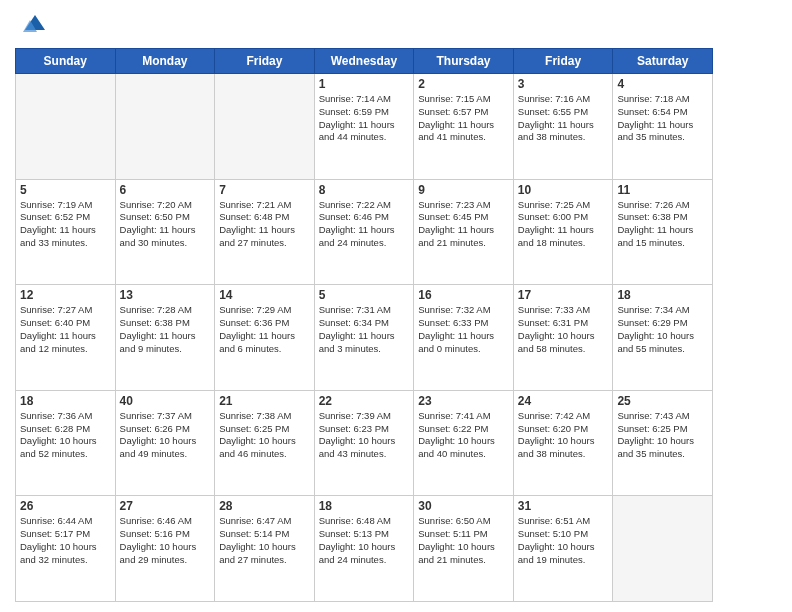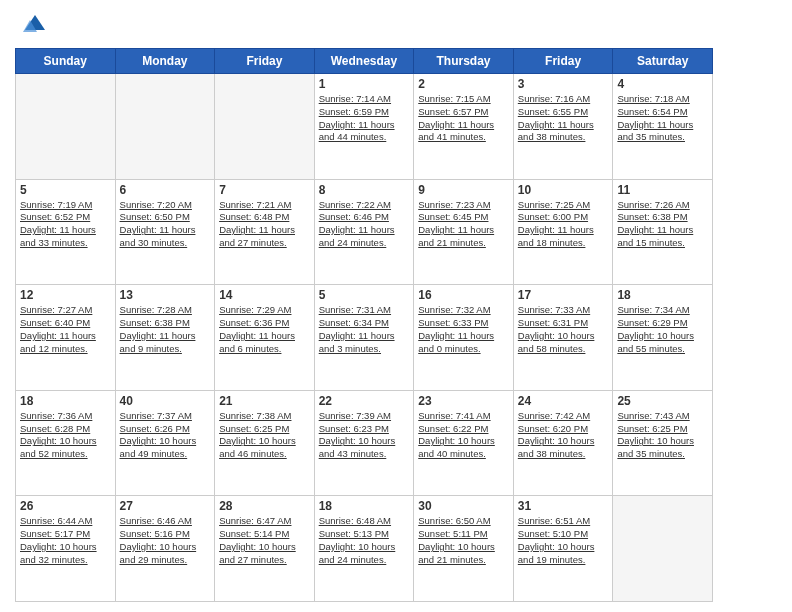--- a/index.html
+++ b/index.html
@@ -90,21 +90,20 @@
     .day-num {
       font-size: 12px;
       font-weight: bold;
       margin-bottom: 2px;
       display: block;
     }
     .day-info {
       font-size: 9.5px;
       line-height: 1.35;
       color: #333;
-      text-decoration: underline;
     }
   </style>
 </head>
 <body>
 
 <div class="page">
   <div class="header">
     <div class="logo">
       <svg class="logo-icon" viewBox="0 0 30 30">
         <polygon points="20,5 30,20 10,20" fill="#1a5fa8"></polygon>

